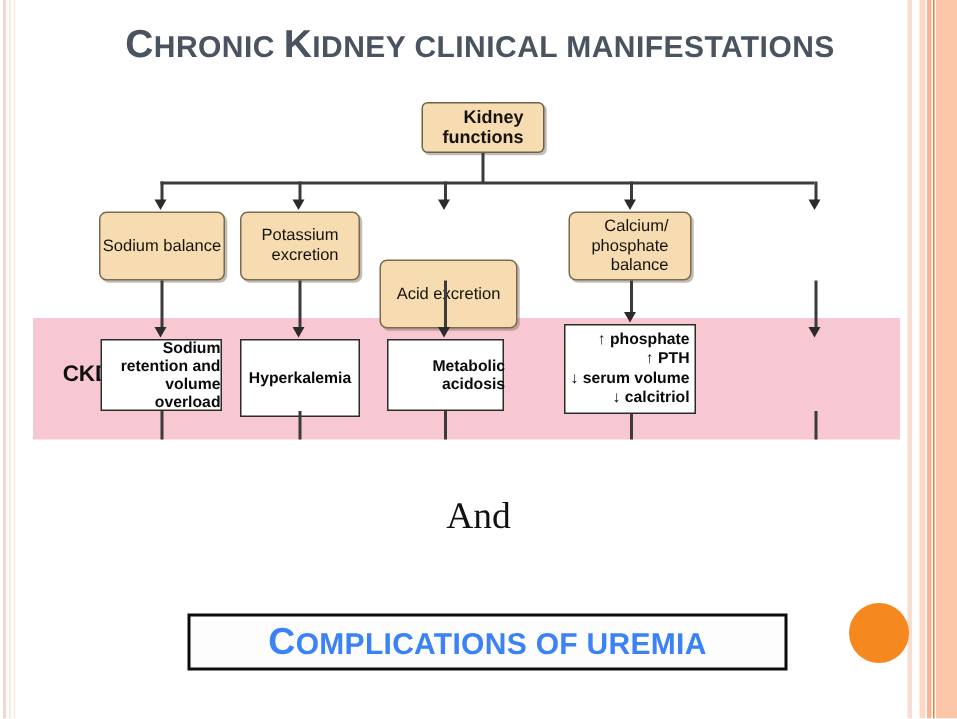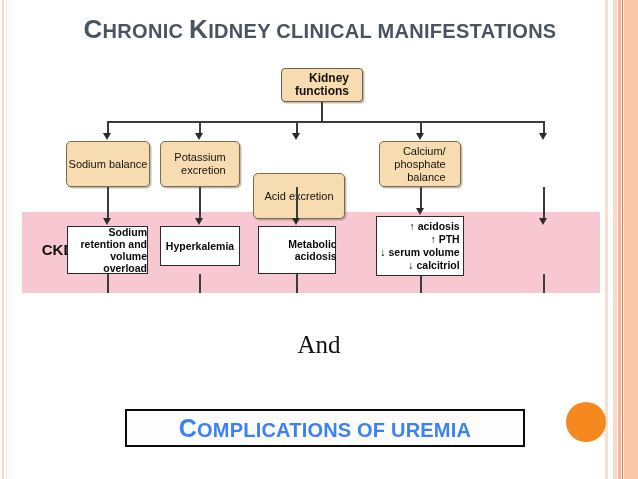--- a/index.html
+++ b/index.html
@@ -208,30 +208,30 @@
     <div class="vline" style="left:420px;top:131px;height:23px;"></div>
     <div class="arrowhead" style="left:416px;top:152px;"></div>
 
     <div class="vline" style="left:543px;top:131px;height:33px;"></div>
     <div class="arrowhead" style="left:539px;top:162px;"></div>
 
     <div class="box whitebox" style="left:67px;top:170px;width:81px;height:48px;">
       <span><span>Sodium</span><br><span>retention and</span><br><span>volume overload</span></span>
     </div>
 
-    <div class="box whitebox" style="left:160px;top:170px;width:80px;height:40px;">
+    <div class="box whitebox" style="left:160px;top:170px;width:80px;height:52px;">
       <span><span>Hyperkalemia</span></span>
     </div>
 
     <div class="box whitebox" style="left:258px;top:170px;width:78px;height:48px;padding-left:31px;">
       <span><span>Metabolic</span><br><span>acidosis</span></span>
     </div>
 
     <div class="box calcbox" style="left:376px;top:160px;width:88px;height:60px;">
-      <span><span>↑ acidosis</span><br><span>↑ PTH</span><br><span>↓ serum volume</span><br><span>↓ calcitriol</span></span>
+      <span><span>↑ phosphate</span><br><span>↑ PTH</span><br><span>↓ serum volume</span><br><span>↓ calcitriol</span></span>
     </div>
 
 
     <div class="vline" style="left:107px;top:218px;height:19px;"></div>
     <div class="vline" style="left:199px;top:218px;height:19px;"></div>
     <div class="vline" style="left:296px;top:218px;height:19px;"></div>
     <div class="vline" style="left:420px;top:220px;height:17px;"></div>
     <div class="vline" style="left:543px;top:218px;height:19px;"></div>
 
   </div>

